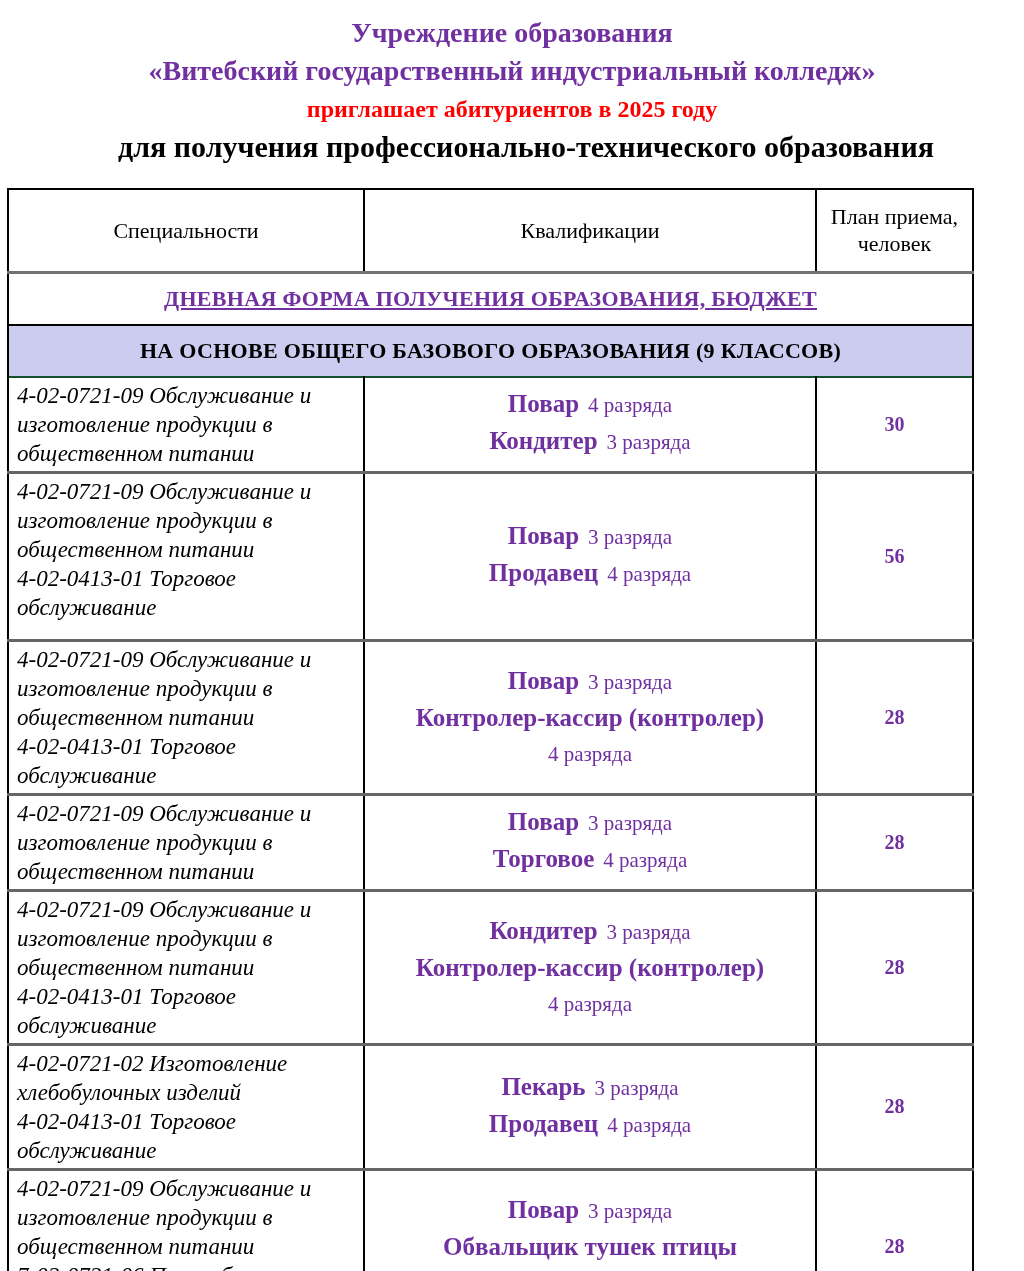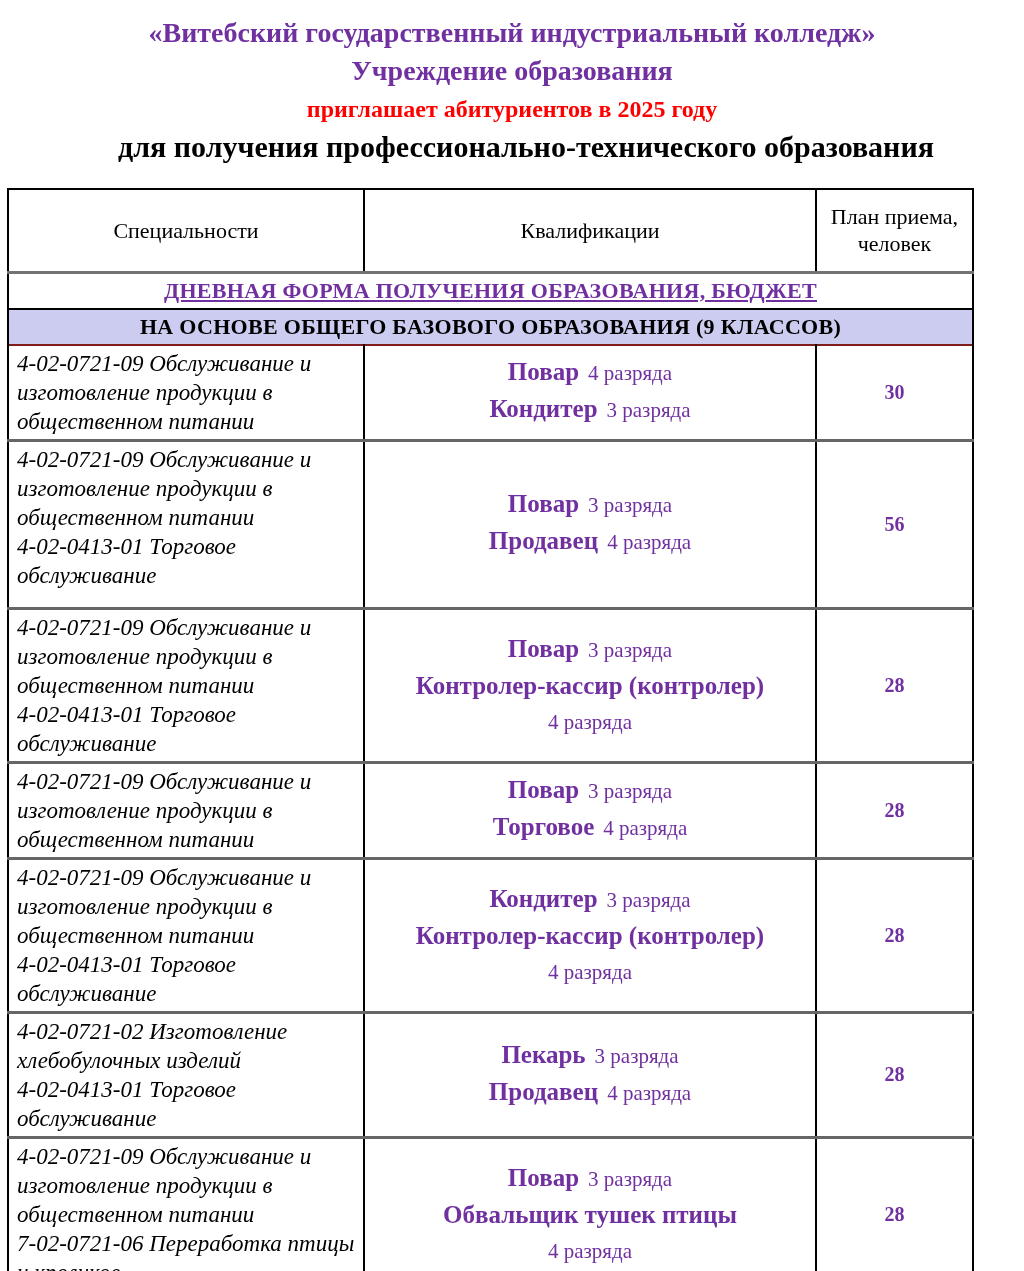--- a/index.html
+++ b/index.html
@@ -38,21 +38,21 @@
     table-layout: fixed;
     border: 2px solid #000;
   }
   col.c1 { width: 356px; }
   col.c2 { width: 452px; }
   col.c3 { width: 157px; }
 
   th, td {
     border-left: 2px solid #000;
     border-right: 2px solid #000;
-    padding: 4px;
+    padding: 12px;
   }
   thead tr { height: 83px; border-bottom: 3px solid #737373; }
   thead th {
     font-weight: normal;
     font-size: 22px;
     text-align: center;
     vertical-align: middle;
     line-height: 27px;
     padding: 2px 6px;
   }
@@ -62,21 +62,21 @@
     text-align: center;
     vertical-align: middle;
   }
   .section1-text {
     color: #7030a0;
     font-weight: bold;
     font-size: 22px;
     text-decoration: underline;
     letter-spacing: 0.3px;
   }
-  tr.section2-row { height: 28px; border-bottom: 2px solid #7f1d1d; background: #ccccf0; }
+  tr.section2-row { height: 28px; border-bottom: 2px solid #14532d; background: #ccccf0; }
   tr.section2-row td {
     text-align: center;
     vertical-align: middle;
     font-weight: bold;
     font-size: 22px;
     color: #000;
     letter-spacing: 0.3px;
   }
 
   tr.data-row { border-top: 3px solid #666; }
@@ -133,22 +133,22 @@
     font-size: 20px;
     color: #7030a0;
   }
 </style>
 </head>
 <body>
 
 <div class="page">
 
   <div class="doc-header">
+    <div class="title-line title-purple">Учреждение образования</div>
     <div class="title-line title-purple">«Витебский государственный индустриальный колледж»</div>
-    <div class="title-line title-purple">Учреждение образования</div>
     <div class="title-line title-red">приглашает абитуриентов в 2025 году</div>
     <div class="title-line title-black">для получения профессионально-технического образования</div>
   </div>
 
   <table class="adm">
     <colgroup>
       <col class="c1">
         <col class="c2">
         <col class="c3">
     </colgroup>

